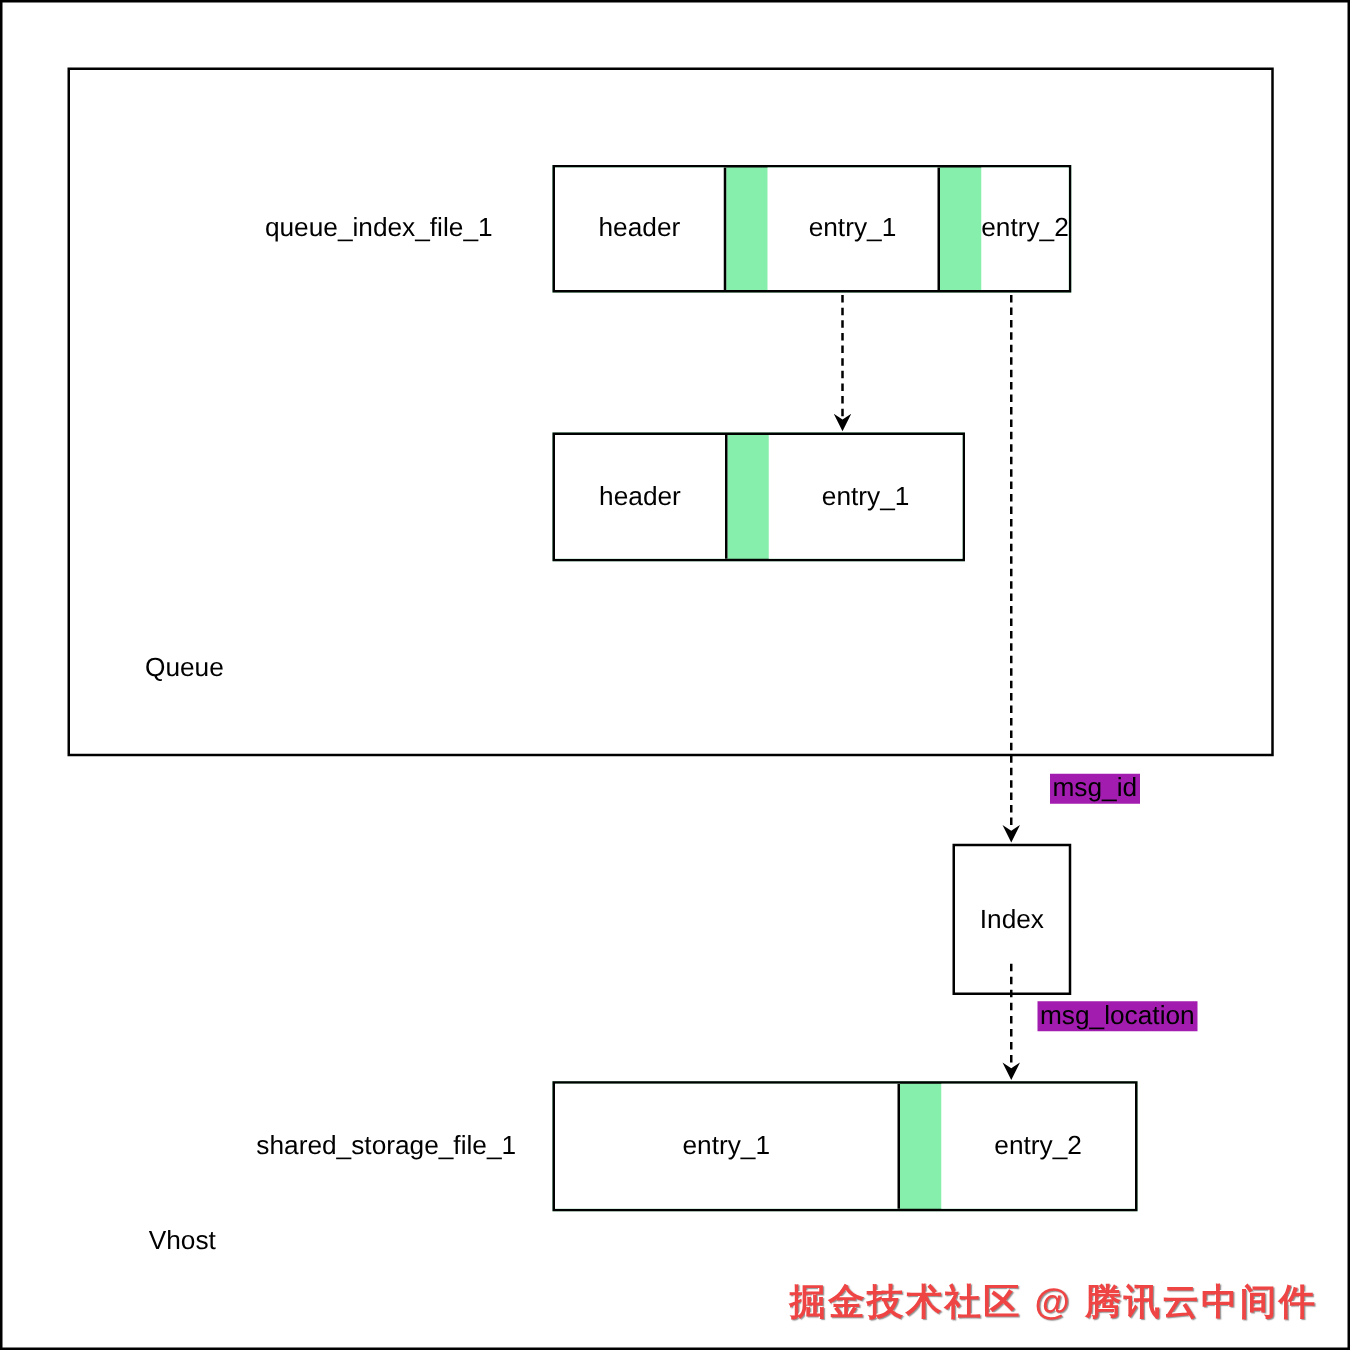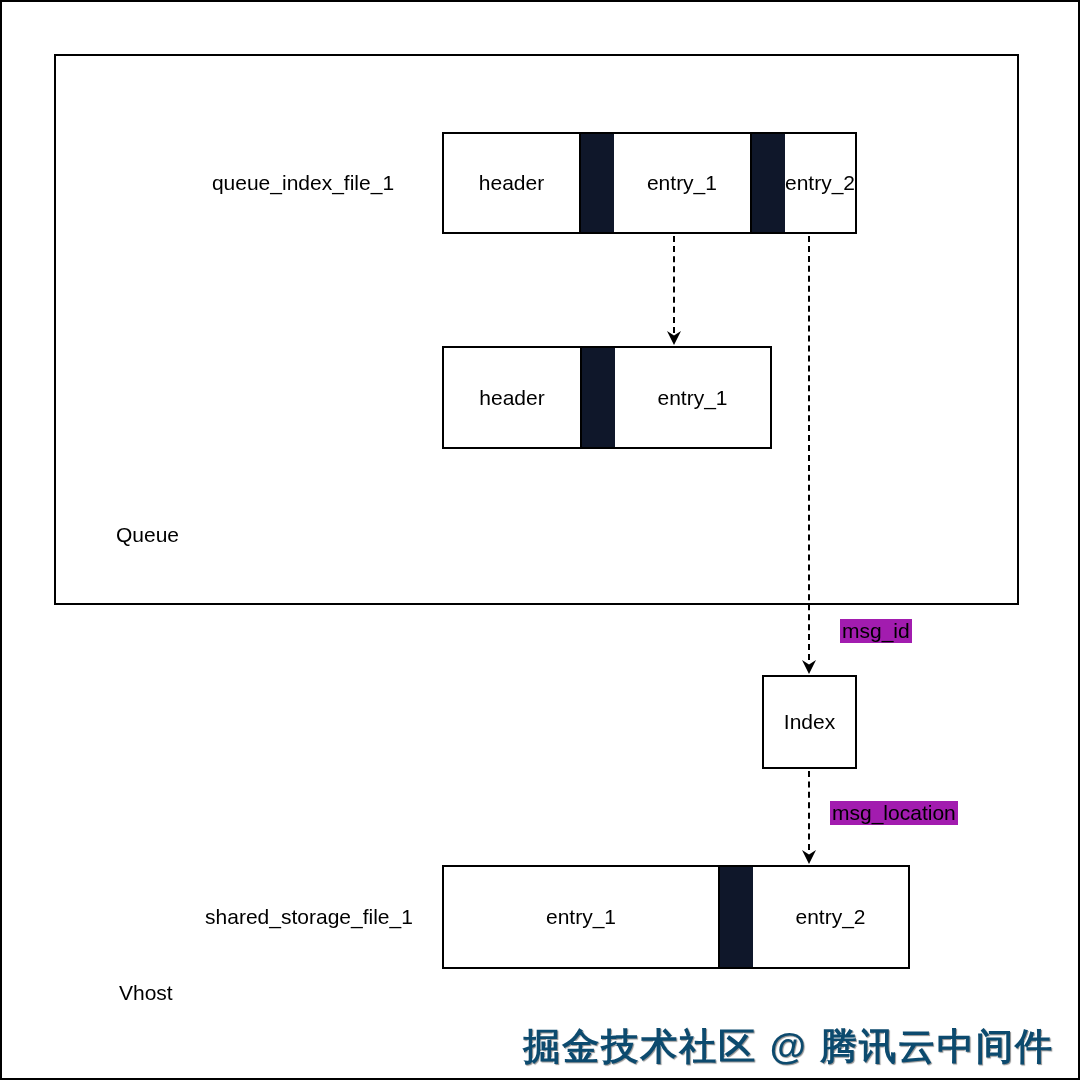--- a/index.html
+++ b/index.html
@@ -21,21 +21,21 @@
   .group-box {
     position: absolute;
     border: 2px solid #000000;
     background: #ffffff;
     box-sizing: border-box;
   }
   .cell-table {
     position: absolute;
     display: flex;
     border: 2px solid #000000;
-    background: #0f172a;
+    background: #86efac;
     box-sizing: border-box;
     gap: 33px;
   }
   .cell {
     display: flex;
     align-items: center;
     justify-content: center;
     font-size: 21px;
     border-right: 2px solid #000000;
     box-sizing: border-box;
@@ -73,24 +73,24 @@
     position: absolute;
     font-size: 21px;
     white-space: nowrap;
     background: #a21caf;
     padding: 0 2px;
   }
   .watermark {
     position: absolute;
     right: 24px;
     top: 1020px;
-    font-size: 37px;
+    font-size: 29px;
     font-weight: bold;
     letter-spacing: 2px;
-    color: #0c4a6e;
+    color: #ef4444;
     text-shadow: -1px -1px 0 #ffffff, 1px 1px 1px #8f8f8f;
     white-space: nowrap;
   }
 </style>
 </head>
 <body>
 
 <div id="canvas">
 
   <div class="group-box" style="left:52px; top:52px; width:965px; height:551px;"></div>
@@ -112,21 +112,21 @@
   <svg class="arrowhead" style="left:664px; top:328px;" viewBox="0 0 16 16">
     <path d="M8 15 L1 1 L8 5.5 L15 1 Z" fill="#000000"></path>
   </svg>
 
   <div class="dashed-line-v" style="left:806px; top:234px; height:424px;"></div>
   <svg class="arrowhead" style="left:799px; top:657px;" viewBox="0 0 16 16">
     <path d="M8 15 L1 1 L8 5.5 L15 1 Z" fill="#000000"></path>
   </svg>
   <div class="edge-label" style="left:838px; top:617px;">msg_id</div>
 
-  <div class="small-box" style="left:760px; top:673px; width:95px; height:94px;">Index</div>
+  <div class="small-box" style="left:760px; top:673px; width:95px; height:121px;">Index</div>
 
   <div class="dashed-line-v" style="left:806px; top:769px; height:79px;"></div>
   <svg class="arrowhead" style="left:799px; top:847px;" viewBox="0 0 16 16">
     <path d="M8 15 L1 1 L8 5.5 L15 1 Z" fill="#000000"></path>
   </svg>
   <div class="edge-label" style="left:828px; top:799px;">msg_location</div>
 
   <div class="row-label" style="left:187px; top:903px; width:240px;">shared_storage_file_1</div>
   <div class="cell-table" style="left:440px; top:863px; width:468px; height:104px;">
     <div class="cell" style="width:276px;">entry_1</div>

